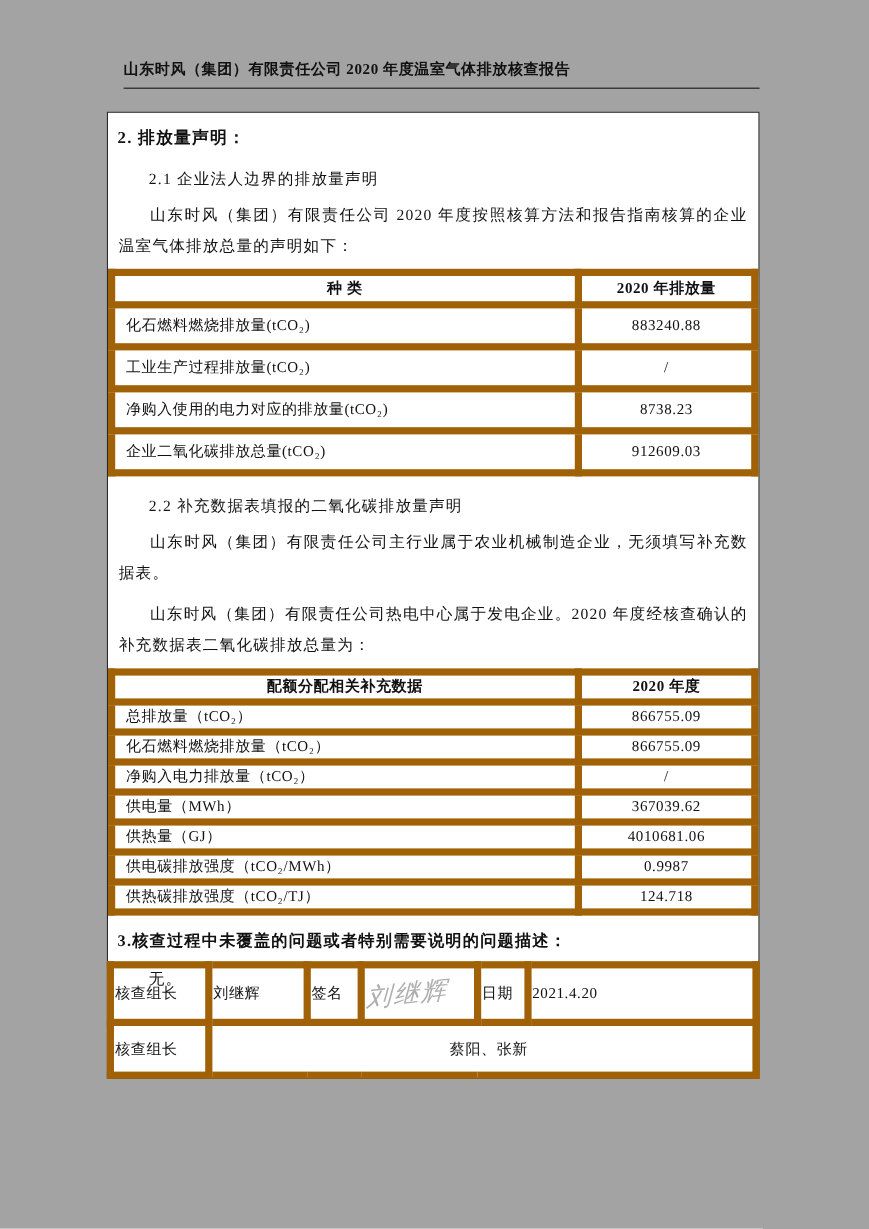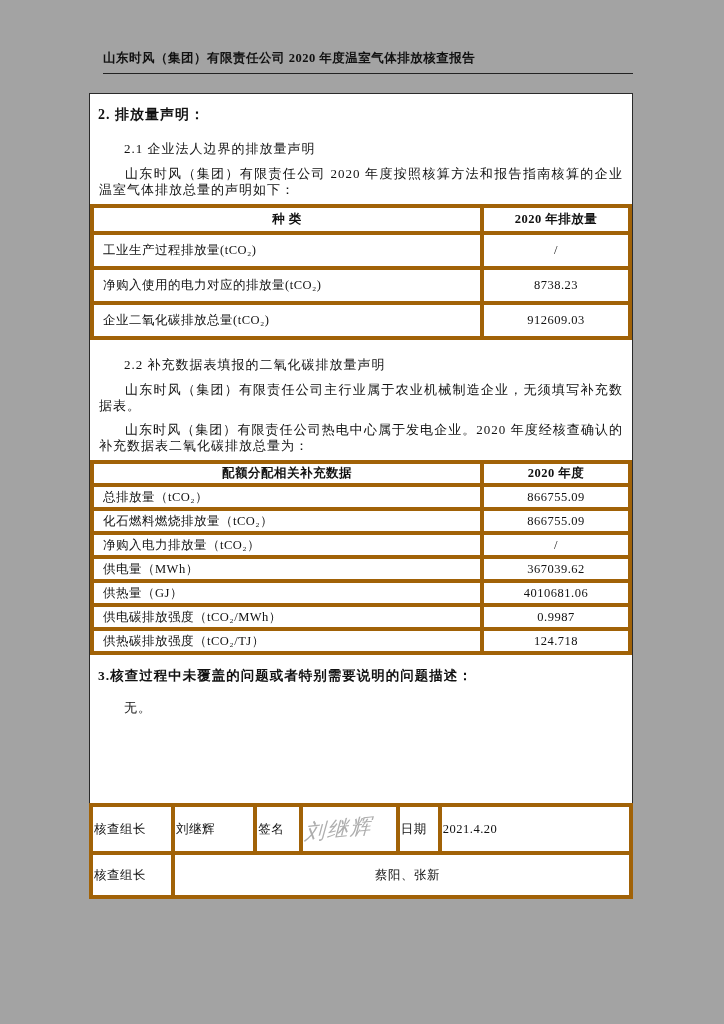--- a/index.html
+++ b/index.html
@@ -22,25 +22,25 @@
     position:absolute;left:89px;top:93px;width:544px;height:806px;
     border:1.6px solid #2a2a2a;box-sizing:border-box;background:#fff;
   }
   .sec-heading{
     margin:12px 8px 0 8px;font-size:14px;font-weight:bold;letter-spacing:1px;
   }
   .sub-heading{
     margin:16px 8px 0 8px;text-indent:2em;font-size:13px;letter-spacing:1px;
   }
   .para{
-    margin:8px 9px 6px 9px;text-indent:2em;font-size:13px;line-height:16px;
+    margin:8px 9px 6px 9px;text-indent:2em;font-size:13px;line-height:26px;
     text-align:justify;letter-spacing:1px;
   }
   table{border-collapse:collapse;width:100%;table-layout:fixed;}
-  td,th{border:4px solid #a16207;font-size:12.5px;letter-spacing:0.5px;box-sizing:border-box;}
+  td,th{border:6px solid #a16207;font-size:12.5px;letter-spacing:0.5px;box-sizing:border-box;}
   th{font-weight:bold;text-align:center;}
   .t1 th{height:27px;}
   .t1 td{height:35px;}
   .t2 th{height:23px;}
   .t2 td{height:24px;}
   .col-val{width:27.5%;}
   td.lbl{text-align:left;padding-left:9px;}
   td.val{text-align:center;}
   .t1, .t2{margin-top:6px;}
   
@@ -69,20 +69,24 @@
 
     <div class="sub-heading">2.1 企业法人边界的排放量声明</div>
 
     <div class="para">山东时风（集团）有限责任公司 2020 年度按照核算方法和报告指南核算的企业温室气体排放总量的声明如下：</div>
 
     <table class="t1">
       <tbody>
           <tr>
         <th>种  类</th>
         <th class="col-val">2020 年排放量</th>
+      </tr>
+      <tr>
+        <td class="lbl">化石燃料燃烧排放量(tCO₂)</td>
+        <td class="val">883240.88</td>
       </tr>
       <tr>
         <td class="lbl">工业生产过程排放量(tCO₂)</td>
         <td class="val">/</td>
       </tr>
       <tr>
         <td class="lbl">净购入使用的电力对应的排放量(tCO₂)</td>
         <td class="val">8738.23</td>
       </tr>
       <tr>

